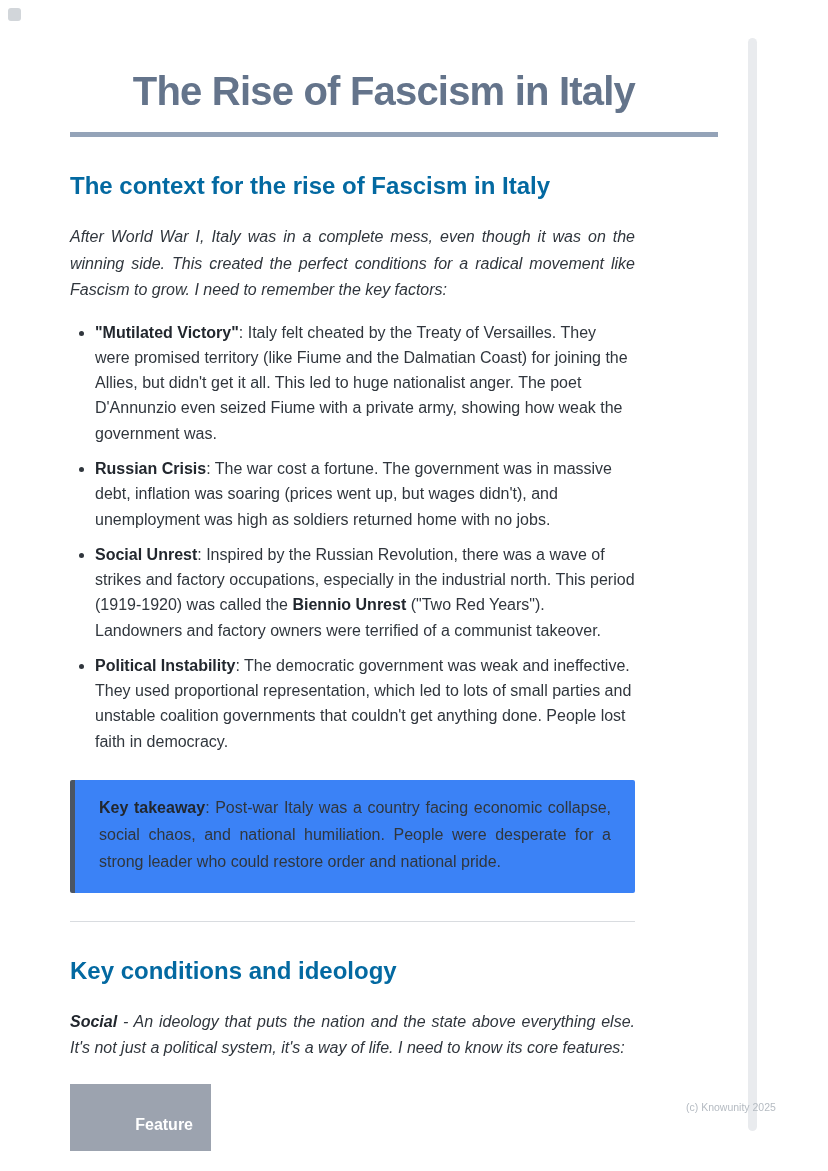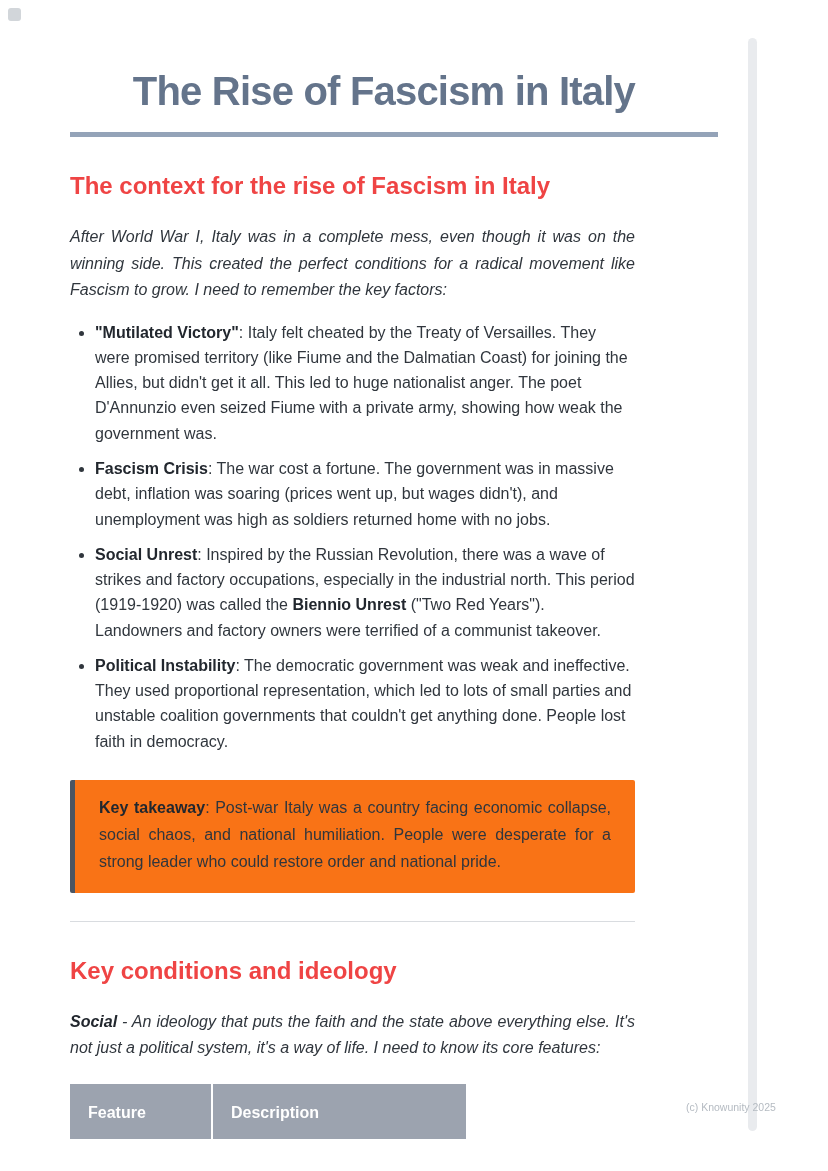--- a/index.html
+++ b/index.html
@@ -42,21 +42,21 @@
   .title-rule {
     margin-top:16px;
     width:648px; height:5px;
     background:#94a3b8;
   }
 
   h2.section-heading {
     margin:34px 0 0 0;
     font-size:24px; line-height:1.25;
     font-weight:700;
-    color:#ef4444;
+    color:#0369a1;
   }
 
   p.body-para {
     margin:23px 0 0 0;
     font-size:16px; line-height:1.66;
     color:#30363d;
     font-style:italic;
   }
   .justify { text-align:justify; }
 
@@ -68,21 +68,21 @@
     font-size:16px; line-height:1.58;
     color:#30363d;
     margin-bottom:10px;
   }
   ul.factors-list li:last-child { margin-bottom:16px; }
 
   .b { font-weight:700; color:#22272e; }
 
   .callout {
     margin-top:26px;
-    background:#f97316;
+    background:#3b82f6;
     border-left:5px solid #4b5563;
     border-radius:2px;
     padding:15px 24px 17px 24px;
     box-sizing:border-box;
   }
   .callout p {
     margin:0;
     font-size:16px; line-height:1.68;
     color:#30363d;
   }
@@ -99,21 +99,22 @@
     display:grid;
     grid-template-columns:141px 253px 165px;
     gap:2px;
     background:#ffffff;
   }
   .tbl .th {
     background:#9ca3af;
     color:#ffffff;
     font-size:16px;
     font-weight:700;
-    padding:20px 18px 17px 18px;
+    padding:32px 18px 17px 18px;
+    text-align:right;
   }
 
   .watermark {
     position:absolute; left:686px; top:1101px;
     font-size:10.5px;
     color:#b5bbc2;
   }
 </style>
 </head>
 <body>
@@ -125,35 +126,34 @@
 
   <h1 class="page-title">The Rise of Fascism in Italy</h1>
   <div class="title-rule"></div>
 
   <h2 class="section-heading">The context for the rise of Fascism in Italy</h2>
 
   <p class="body-para justify">After World War I, Italy was in a complete mess, even though it was on the winning side. This created the perfect conditions for a radical movement like Fascism to grow. I need to remember the key factors:</p>
 
   <ul class="factors-list">
     <li><span class="b">"Mutilated Victory"</span><span>: Italy felt cheated by the Treaty of Versailles. They were promised territory (like Fiume and the Dalmatian Coast) for joining the Allies, but didn't get it all. This led to huge nationalist anger. The poet D'Annunzio even seized Fiume with a private army, showing how weak the government was.</span><span class="b"></span><span></span></li>
-    <li><span class="b">Fascism Crisis</span><span>: The war cost a fortune. The government was in massive debt, inflation was soaring (prices went up, but wages didn't), and unemployment was high as soldiers returned home with no jobs.</span><span class="b"></span><span></span></li>
+    <li><span class="b">Russian Crisis</span><span>: The war cost a fortune. The government was in massive debt, inflation was soaring (prices went up, but wages didn't), and unemployment was high as soldiers returned home with no jobs.</span><span class="b"></span><span></span></li>
     <li><span class="b">Social Unrest</span><span>: Inspired by the Russian Revolution, there was a wave of strikes and factory occupations, especially in the industrial north. This period (1919-1920) was called the </span><span class="b">Biennio Unrest</span><span> ("Two Red Years"). Landowners and factory owners were terrified of a communist takeover.</span></li>
     <li><span class="b">Political Instability</span><span>: The democratic government was weak and ineffective. They used proportional representation, which led to lots of small parties and unstable coalition governments that couldn't get anything done. People lost faith in democracy.</span><span class="b"></span><span></span></li>
   </ul>
 
   <div class="callout">
     <p class="justify"><span class="b">Key takeaway</span><span>: Post-war Italy was a country facing economic collapse, social chaos, and national humiliation. People were desperate for a strong leader who could restore order and national pride.</span></p>
   </div>
 
   <hr class="section-divider">
 
   <h2 class="section-heading">Key conditions and ideology</h2>
 
-  <p class="body-para justify"><span class="b">Social</span><span> - An ideology that puts the faith and the state above everything else. It's not just a political system, it's a way of life. I need to know its core features:</span></p>
+  <p class="body-para justify"><span class="b">Social</span><span> - An ideology that puts the nation and the state above everything else. It's not just a political system, it's a way of life. I need to know its core features:</span></p>
 
   <div class="tbl">
     <div class="th">Feature</div>
-    <div class="th">Description</div>
   </div>
 
 </div>
 
 <div class="watermark">(c) Knowunity 2025</div>
 
 </body></html>

